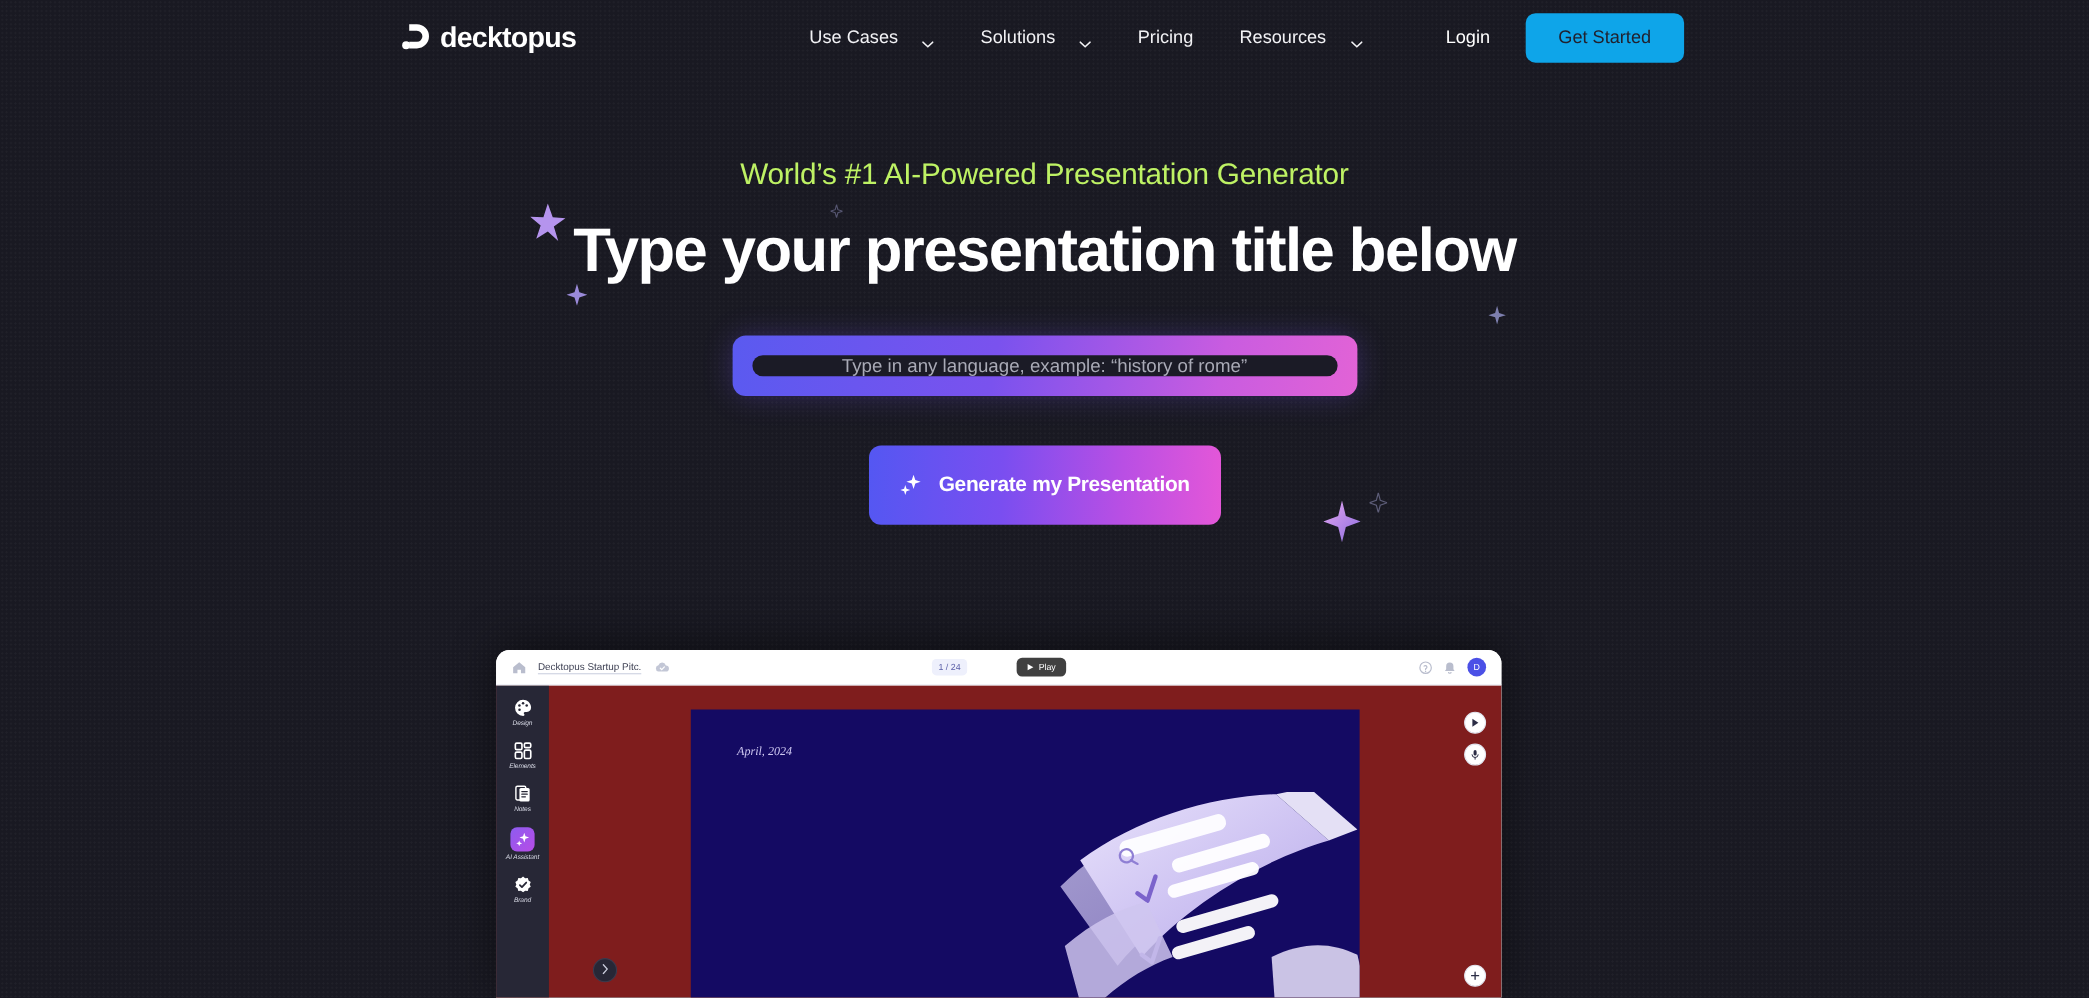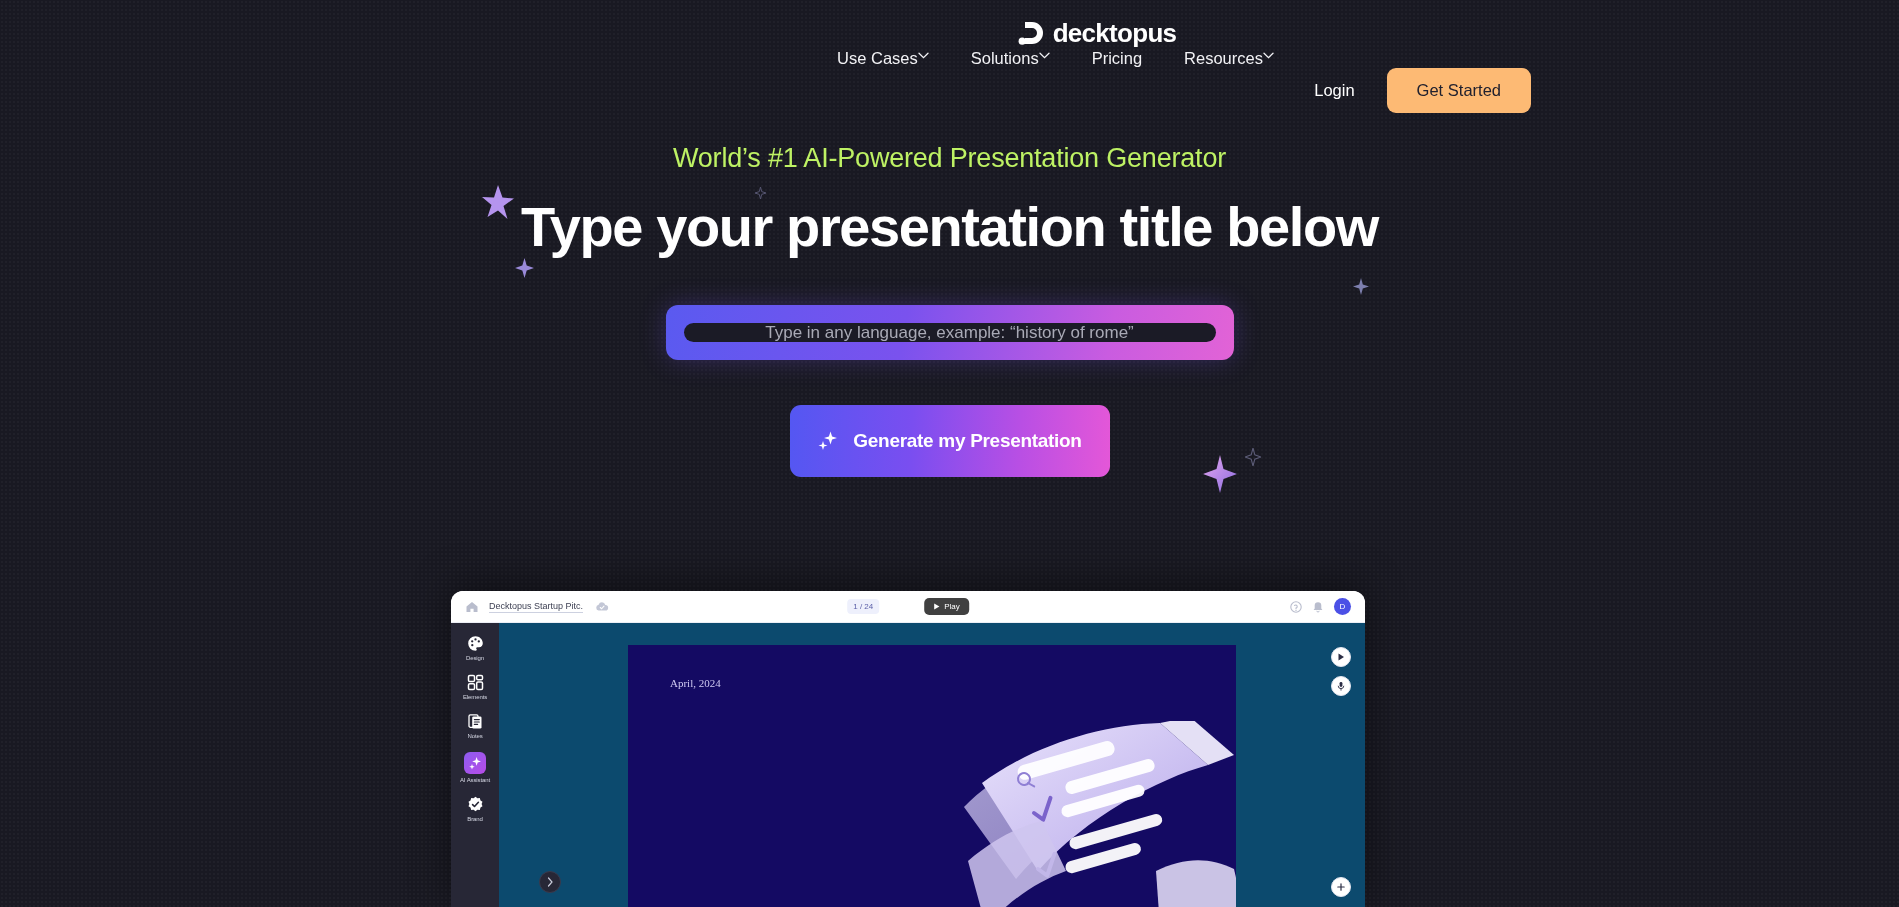--- a/index.html
+++ b/index.html
@@ -28,22 +28,21 @@
     z-index: 0;
   }
 
   
   .navbar {
     position: relative;
     z-index: 5;
     height: 68px;
     display: flex;
     align-items: center;
-    padding: 18px 70px;
-    flex-direction: column;
+    padding: 0 70px;
   }
   .logo {
     display: flex;
     align-items: center;
     gap: 9px;
     margin-left: 295px;
   }
   .logo-mark { width: 26px; height: 28px; display:block; }
   .logo-text {
     font-size: 26px;
@@ -53,22 +52,22 @@
   }
 
   .nav-links {
     display: flex;
     align-items: center;
     gap: 42px;
     margin-left: 212px;
   }
   .nav-link {
     display: flex;
-    align-items: flex-start;
-    gap: 0;
+    align-items: flex-end;
+    gap: 22px;
     font-size: 16.5px;
     color: #f2f2f5;
     cursor: pointer;
     white-space: nowrap;
   }
   .chev {
     width: 11px; height: 7px; display: block; margin-top: 3px;
   }
 
   .nav-right {
@@ -78,21 +77,21 @@
     gap: 20px;
     margin-right: 298px;
   }
   .login-link {
     font-size: 16.5px;
     color: #ffffff;
     cursor: pointer;
     padding: 8px 12px;
   }
   .get-started {
-    background: #fdba74;
+    background: #0ea5e9;
     color: #21212e;
     font-size: 16.5px;
     border-radius: 9px;
     padding: 13px 30px;
     cursor: pointer;
     white-space: nowrap;
     border: none;
     font-family: inherit;
   }
 
@@ -250,21 +249,22 @@
     font-size: 8px;
     display: flex;
     align-items: center;
     justify-content: center;
     cursor: pointer;
   }
 
   .app-body {
     display: flex;
     height: 284px;
-    background: #0c4a6e;
+    background: #7f1d1d;
+    font-style: italic;
   }
 
   .app-sidebar {
     width: 48px;
     background: #272736;
     padding-top: 12px;
     display: flex;
     flex-direction: column;
     align-items: center;
     gap: 13px;

